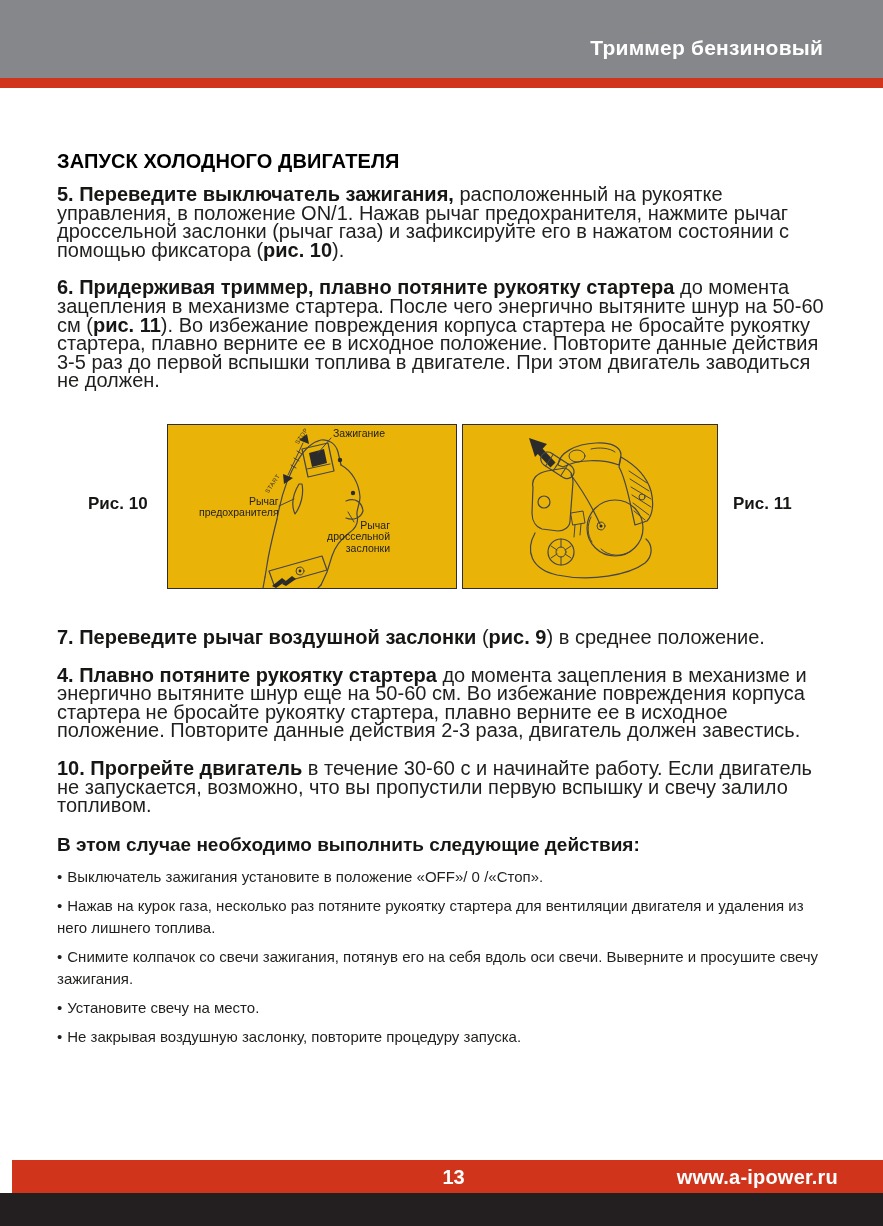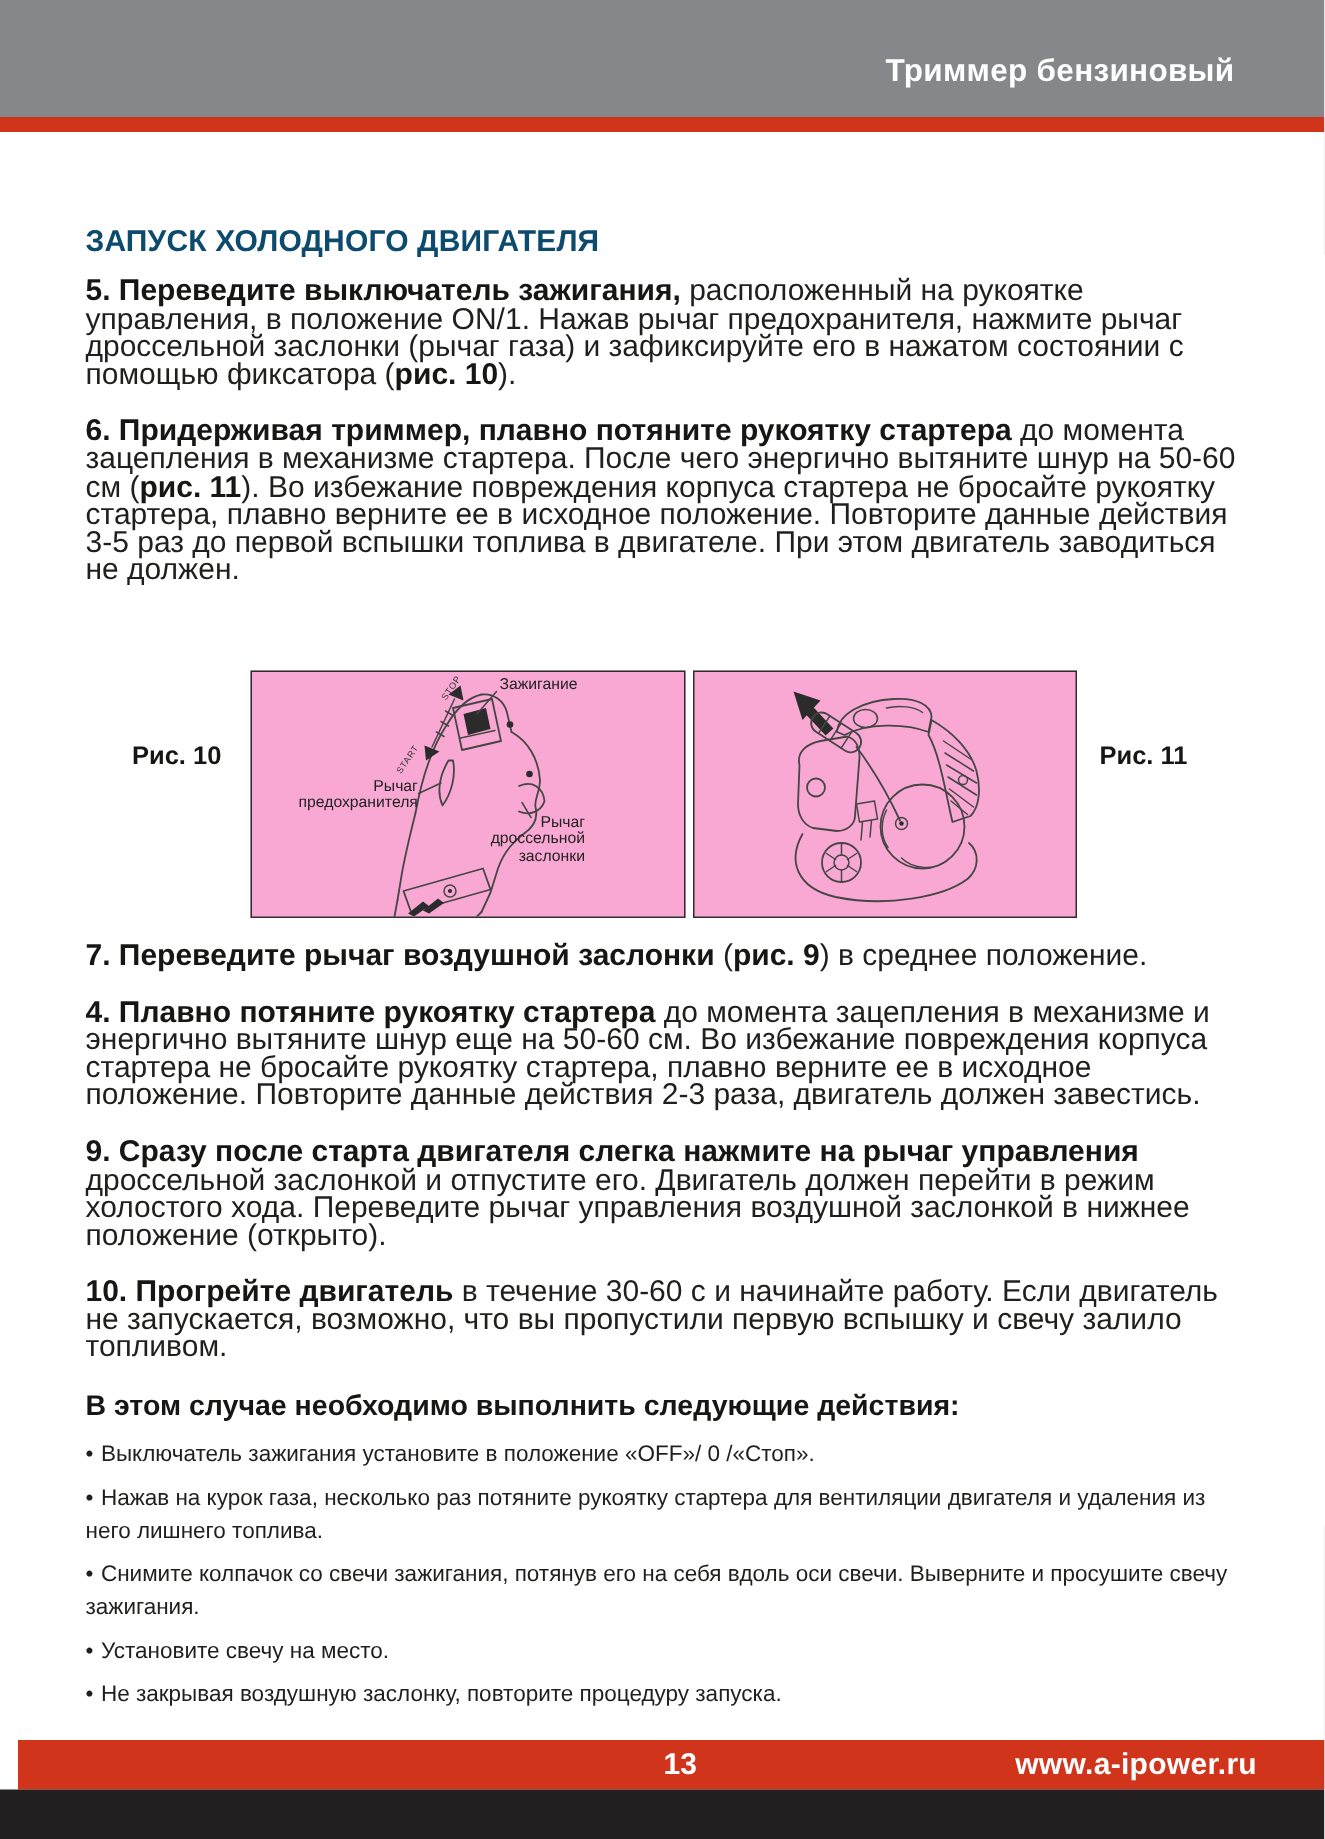--- a/index.html
+++ b/index.html
@@ -14,30 +14,30 @@
     position:absolute; top:0; left:0; width:100%; height:78px;
     background:var(--gray); box-sizing:border-box;
     display:flex; align-items:center; justify-content:flex-end;
     padding:18px 60px 0 0;
   }
   .header-title { color:#fff; font-weight:bold; font-size:21px; letter-spacing:0.2px; }
   .accent-line { position:absolute; top:78px; left:0; width:100%; height:10px; background:var(--red); }
 
   
   .content { position:absolute; left:57px; top:150px; width:770px; }
-  .section-title { font-size:20px; font-weight:bold; margin:0 0 12px 0; letter-spacing:0.1px; color:#0c4a6e; }
+  .section-title { font-size:20px; font-weight:bold; margin:0 0 12px 0; letter-spacing:0.1px; color:#000000; }
   .step { margin:0 0 19px 0; font-size:20px; line-height:18.6px; }
   .step b { color:#161614; }
 
   
   .figures { position:relative; height:166px; margin:34px 0 38px 0; }
   .figcap { position:absolute; font-weight:bold; font-size:17px; color:#161614; }
   .figcap-10 { left:31px; top:70px; }
   .figcap-11 { left:676px; top:70px; }
-  .figbox { position:absolute; top:0; height:165px; border:1px solid #2e2e2e; box-sizing:border-box; background:#f9a8d4;margin-top:23px; }
+  .figbox { position:absolute; top:0; height:165px; border:1px solid #2e2e2e; box-sizing:border-box; background:#eab308; }
   .figbox-10 { left:110px; width:290px; }
   .figbox-11 { left:405px; width:256px; }
   .figbox svg { position:absolute; left:0; top:0; }
   .figlabel { position:absolute; font-size:10.5px; line-height:11.5px; color:#222; white-space:nowrap; }
   .lbl-ignition { left:165px; top:3px; }
   .lbl-safety { left:31px; top:71px;text-align:right; }
   .lbl-throttle { left:144px; top:95px; width:78px; text-align:right; white-space:normal; }
   .lbl-tiny { position:absolute; font-size:6px; letter-spacing:0.5px; color:#333; transform-origin:left top; }
   .lbl-stop { left:126px; top:17px; transform:rotate(-56deg); }
   .lbl-start { left:96px; top:66px; transform:rotate(-56deg); }
@@ -166,21 +166,20 @@
         </svg>
       </div>
 
       <span class="figcap figcap-11">Рис. 11</span>
     </div>
 
     <p class="step"><b>7. Переведите рычаг воздушной заслонки</b><span> (</span><b>рис. 9</b><span>) в среднее положение.</span></p>
 
     <p class="step"><b>4. Плавно потяните рукоятку стартера</b><span> до момента зацепления в механизме и энергично вытяните шнур еще на 50-60 см. Во избежание повреждения корпуса стартера не бросайте рукоятку стартера, плавно верните ее в исходное положение. Повторите данные действия 2-3 раза, двигатель должен завестись.</span></p>
 
-    <p class="step"><b>9. Сразу после старта двигателя слегка нажмите на рычаг управления</b><span> дроссельной заслонкой и отпустите его. Двигатель должен перейти в режим холостого хода. Переведите рычаг управления воздушной заслонкой в нижнее положение (открыто).</span></p>
 
     <p class="step"><b>10. Прогрейте двигатель</b><span> в течение 30-60 с и начинайте работу. Если двигатель не запускается, возможно, что вы пропустили первую вспышку и свечу залило топливом.</span></p>
 
     <p class="actions-heading">В этом случае необходимо выполнить следующие действия:</p>
 
     <p class="bullet"><span class="bch">•</span><span>Выключатель зажигания установите в положение «OFF»/ 0 /«Стоп».</span></p>
     <p class="bullet"><span class="bch">•</span><span>Нажав на курок газа, несколько раз потяните рукоятку стартера для вентиляции двигателя и удаления из него лишнего топлива.</span></p>
     <p class="bullet"><span class="bch">•</span><span>Снимите колпачок со свечи зажигания, потянув его на себя вдоль оси свечи. Выверните и просушите свечу зажигания.</span></p>
     <p class="bullet"><span class="bch">•</span><span>Установите свечу на место.</span></p>
     <p class="bullet"><span class="bch">•</span><span>Не закрывая воздушную заслонку, повторите процедуру запуска.</span></p>

